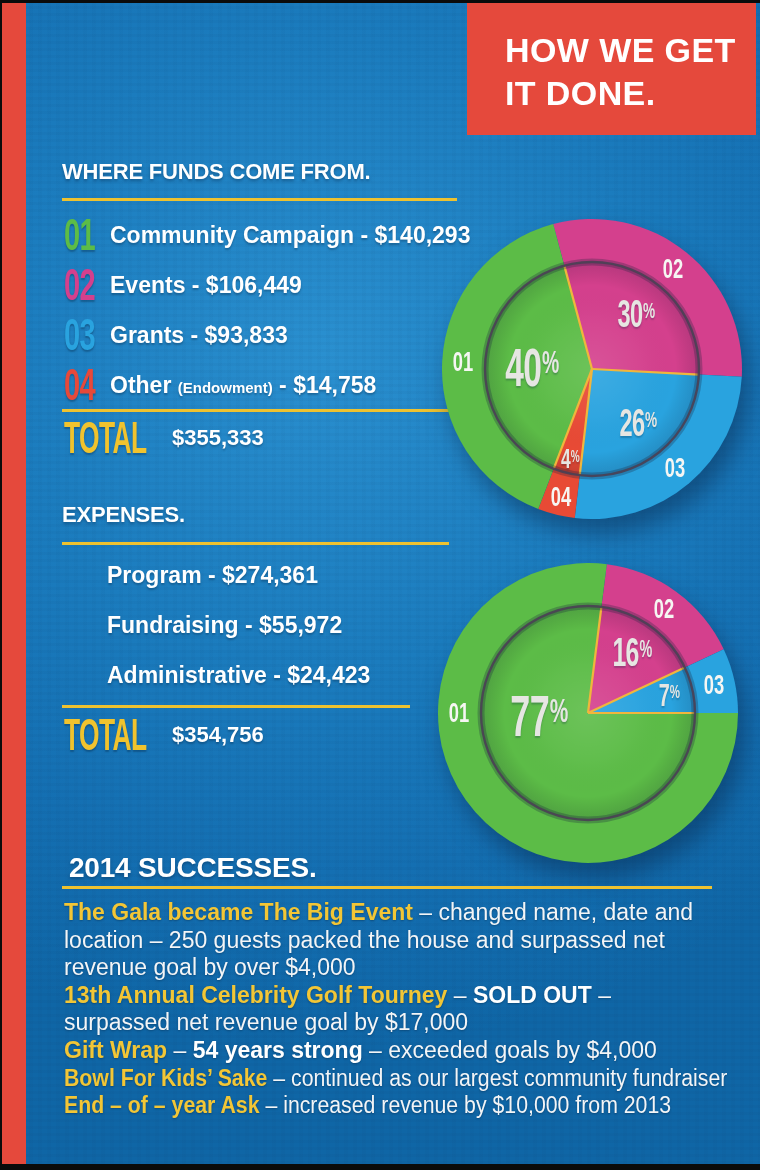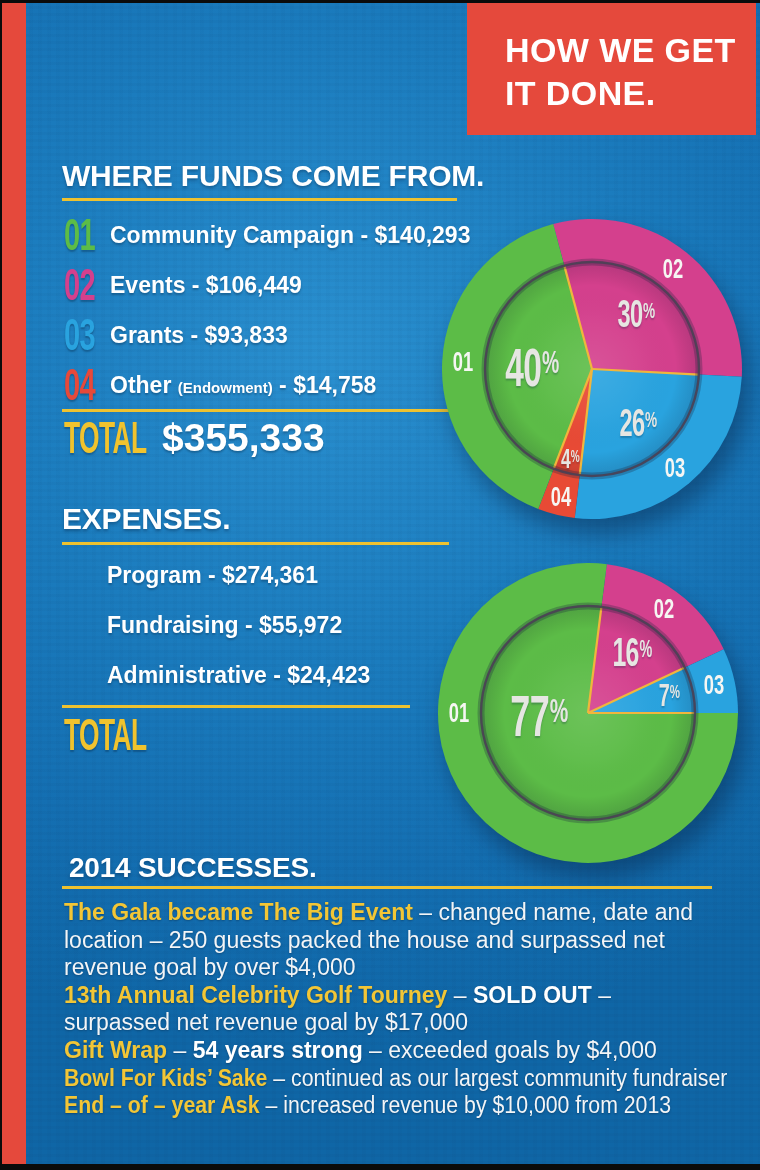--- a/index.html
+++ b/index.html
@@ -7,39 +7,39 @@
          font-family:"Liberation Sans",sans-serif;}
   .stage{position:absolute;left:2px;top:3px;width:754px;height:1161px;overflow:hidden;
     background:radial-gradient(ellipse 95% 60% at 42% 30%, #2a90d0 0%, #1b7cbe 45%, #146fb2 75%, #0f66a6 100%);padding-left:16px;}
   .stage::before{content:'';position:absolute;inset:0;pointer-events:none;
     background:repeating-linear-gradient(0deg, rgba(0,25,60,.03) 0 3px, rgba(255,255,255,0) 3px 7px),
                repeating-linear-gradient(90deg, rgba(0,25,60,.025) 0 4px, rgba(255,255,255,0) 4px 9px);}
   .red-stripe{position:absolute;left:0;top:0;width:24px;height:100%;background:#e5493c;}
   .title-box{position:absolute;left:465px;top:0;width:289px;height:132px;background:#e5493c;
     box-sizing:border-box;padding:26px 0 0 38px;}
   .title-line{font-weight:700;font-size:34px;line-height:43px;color:#fff;letter-spacing:.4px;}
-  .h1{position:absolute;font-weight:700;font-size:30px;color:#fff;letter-spacing:-.2px;
+  .h1{position:absolute;font-weight:700;font-size:22px;color:#fff;letter-spacing:-.2px;
       text-shadow:0 2px 3px rgba(0,25,55,.35);white-space:nowrap;}
   .rule{position:absolute;height:3px;background:#eec230;}
   
   .fund-row{position:absolute;left:62px;height:40px;display:flex;align-items:center;}
   .cnum{position:relative;width:38px;height:38px;flex:0 0 38px;}
   .cnum-inner{position:absolute;left:0;top:1px;font-weight:700;font-size:44px;line-height:36px;
       letter-spacing:-1px;transform:scaleX(.66);transform-origin:left center;text-shadow:0 2px 2px rgba(0,25,50,.3);}
   .fund-label{margin-left:8px;font-weight:700;font-size:23px;color:#fff;white-space:nowrap;
       text-shadow:0 2px 2px rgba(0,25,50,.3);}
   .fund-label .sm{font-size:15px;}
   .exp-row{position:absolute;left:105px;font-weight:700;font-size:23px;color:#fff;white-space:nowrap;
       text-shadow:0 2px 2px rgba(0,25,50,.3);}
   .total-row{position:absolute;left:62px;height:38px;display:flex;align-items:center;}
   .total-label{position:relative;width:84px;height:36px;flex:0 0 84px;}
   .total-label-inner{position:absolute;left:0;top:0;font-weight:700;font-size:44px;line-height:36px;
       color:#f0c32e;letter-spacing:-1px;transform:scaleX(.60);transform-origin:left center;
       text-shadow:0 2px 2px rgba(0,25,50,.3);}
-  .total-value{margin-left:14px;font-weight:700;font-size:39px;color:#fff;text-shadow:0 2px 2px rgba(0,25,50,.3);}
+  .total-value{margin-left:24px;font-weight:700;font-size:22px;color:#fff;text-shadow:0 2px 2px rgba(0,25,50,.3);}
   
   .pie-wrap{position:absolute;width:300px;height:300px;}
   .pie-wrap svg{position:absolute;left:0;top:0;filter:drop-shadow(7px 15px 12px rgba(8,40,75,.5));}
   .pie-num{position:absolute;font-weight:700;font-size:27px;line-height:1;color:#f6f6f3;
       transform:translate(-50%,-50%) scaleX(.68);white-space:nowrap;}
   .pie-pct{position:absolute;font-weight:700;line-height:1;color:#e6e6e2;letter-spacing:-1px;
       transform:translate(-50%,-50%) scaleX(.62);white-space:nowrap;text-shadow:0 2px 2px rgba(0,30,60,.25);}
   .pie-pct .sym{font-size:.58em;position:relative;top:-.42em;margin-left:1px;}
   
   #success-list{position:absolute;left:62px;top:896px;width:655px;}
@@ -132,20 +132,21 @@
     <div class="h1" style="left:60px;top:499px;">EXPENSES.</div>
     <div class="rule" style="left:60px;top:539px;width:387px;"></div>
     <div class="exp-row" style="top:559px;">Program - $274,361</div>
     <div class="exp-row" style="top:609px;">Fundraising - $55,972</div>
     <div class="exp-row" style="top:659px;">Administrative - $24,423</div>
     <div class="rule" style="left:60px;top:702px;width:348px;"></div>
     <div class="total-row" style="top:713px;">
       <span class="total-label">
           <span class="total-label-inner">TOTAL</span>
         </span>
+      <span class="total-value">$354,756</span>
     </div>
 
     <div class="pie-wrap" id="pie1" style="left:436px;top:560px;">
         <svg width="300" height="300" viewBox="0 0 300 300">
           <defs>
             <radialGradient id="shade1">
               <stop offset="0%" stop-color="rgba(255,255,255,0.10)"></stop>
               <stop offset="45%" stop-color="rgba(255,255,255,0.03)"></stop>
               <stop offset="78%" stop-color="rgba(0,0,0,0)"></stop>
               <stop offset="100%" stop-color="rgba(10,10,40,0.15)"></stop>

